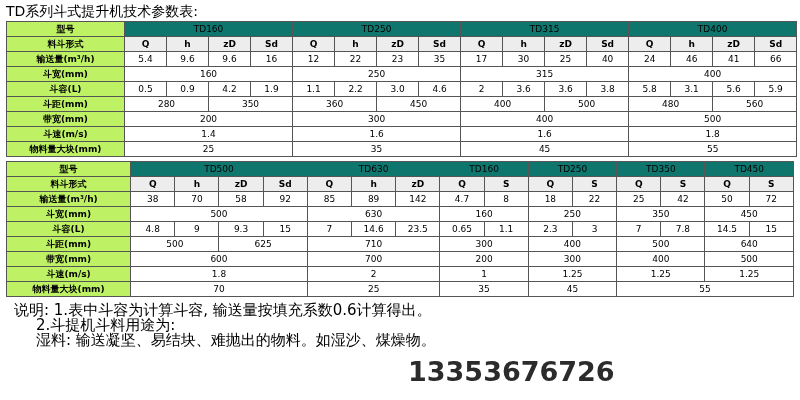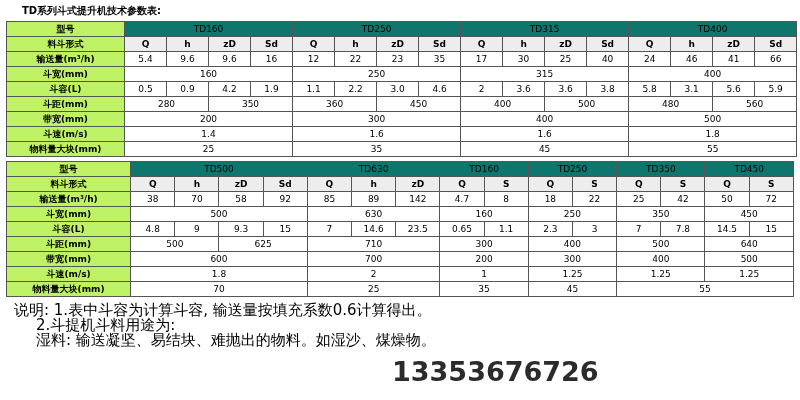--- a/index.html
+++ b/index.html
@@ -16,24 +16,24 @@
     position: relative;
   }
   .page {
     width: 800px;
     height: 400px;
     position: relative;
     box-sizing: border-box;
     padding: 4px 6px 0 6px;
   }
   .doc-title {
-    font-size: 10px;
-    font-weight: bold;
+    font-size: 14px;
+    font-weight: normal;
     line-height: 14px;
-    margin: 0 0 3px 16px;
+    margin: 0 0 3px 0;
     letter-spacing: 0px;
   }
   table.spec {
     border-collapse: collapse;
     width: 788px;
     table-layout: fixed;
   }
   table.spec td {
     border: 1px solid #555555;
     font-size: 9px;
@@ -71,21 +71,21 @@
     padding-left: 8px;
   }
   .notes .line {
     white-space: nowrap;
   }
   .notes .indent {
     padding-left: 22px;
   }
   .phone {
     position: absolute;
-    left: 392px;
+    left: 408px;
     top: 356px;
     font-size: 27px;
     font-weight: bold;
     color: #2b2b2b;
     font-family: "DejaVu Sans", "Liberation Sans", sans-serif;
     letter-spacing: 0px;
   }
 </style>
 </head>
 <body>

